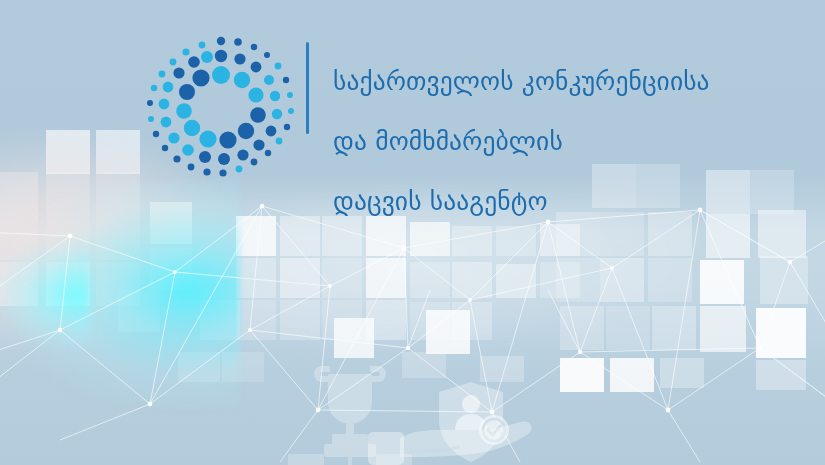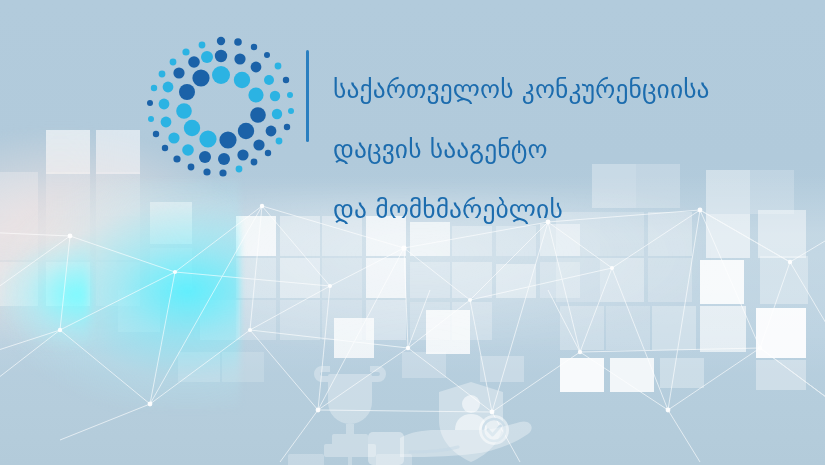--- a/index.html
+++ b/index.html
@@ -39,21 +39,21 @@
   #haze2{
     left:140px;top:195px;width:560px;height:150px;
     background:radial-gradient(ellipse at 50% 40%,rgba(255,255,255,.30) 0%,rgba(255,255,255,.10) 55%,rgba(255,255,255,0) 80%);
     filter:blur(10px);
   }
 
   svg.layer{pointer-events:none;}
 
   
   #logo{position:absolute;left:146px;top:33px;width:150px;height:148px;}
-  #brand{position:absolute;left:306px;top:44px;width:470px;height:112px;display:flex;align-items:flex-start;}
+  #brand{position:absolute;left:306px;top:36px;width:470px;height:112px;display:flex;align-items:flex-start;}
   #divider{width:3px;height:92px;background:#2a7fc0;margin-top:6px;border-radius:2px;flex:0 0 auto;}
   #brand-text{margin-left:24px;color:#1c6cae;font-size:25.5px;line-height:30px;font-weight:400;letter-spacing:.1px;white-space:pre-line;}
   #brand-text span{display:block;}
 
   
   #deco-icons{position:absolute;left:0;top:0;width:825px;height:465px;}
 </style>
 </head>
 <body>
 
@@ -281,18 +281,18 @@
       <circle cx="38" cy="78" r="7.8" fill="#2bb3e3"></circle>
       <circle cx="41" cy="59" r="8.0" fill="#1b62a8"></circle>
       <circle cx="55" cy="45" r="8.6" fill="#1b62a8"></circle>
     </g>
   </svg>
 
   <div id="brand">
     <div id="divider"></div>
     <div id="brand-text">
       <span>საქართველოს კონკურენციისა</span>
+      <span>და მომხმარებლის</span>
       <span>დაცვის სააგენტო</span>
-      <span>და მომხმარებლის</span>
     </div>
   </div>
 
 </div>
 
 </body></html>

